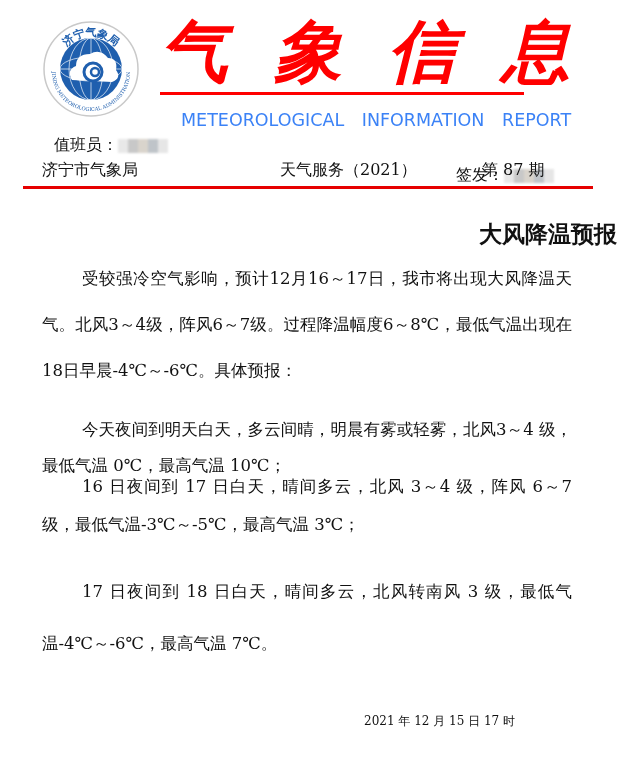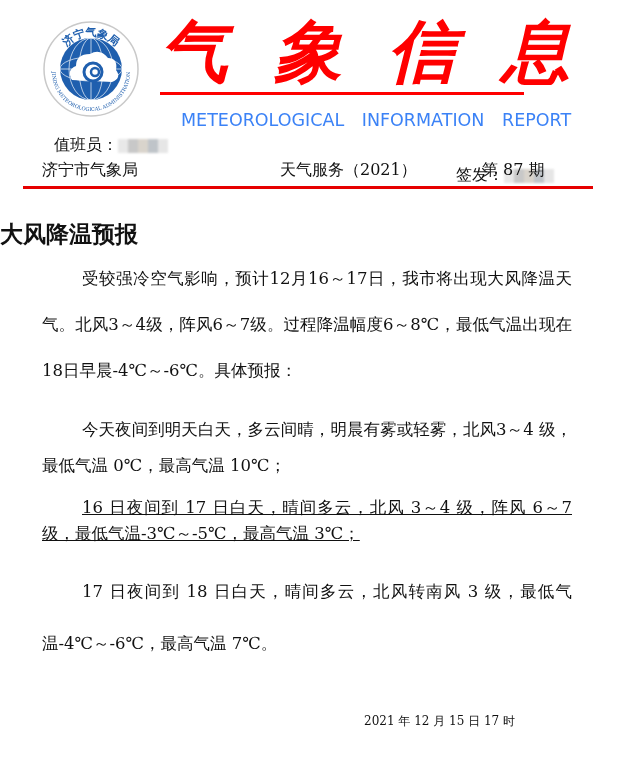--- a/index.html
+++ b/index.html
@@ -29,32 +29,32 @@
     }
     
     .meta { font-size: 16px; line-height: 20px; white-space: nowrap; }
     .redact {
       display: inline-block; width: 50px; height: 14px; vertical-align: middle;
       background: linear-gradient(90deg, #e8e8e8 0 20%, #c8c8c8 20% 40%, #d9d4cc 40% 60%, #bfc4c9 60% 80%, #e6e6e6 80% 100%);
       filter: blur(0.8px);
     }
     .divider { left: 23px; top: 186px; width: 570px; height: 3px; background: #e60000; }
     .doc-title {
-      left: 0; width: 617px; top: 219px; text-align: left;
+      left: 0; width: 617px; top: 219px; text-align: right;
       font-size: 23px; font-weight: bold; line-height: 30px; color: #111;
       font-family: "DejaVu Serif", "Liberation Serif", serif;
     }
     .para {
       left: 42px; width: 530px; font-size: 16.5px; color: #111;
       text-indent: 40px; text-align: justify;
       font-family: "DejaVu Serif", "Liberation Serif", serif;
     }
     .p1 { top: 256px; line-height: 46px; }
     .p2 { top: 412px; line-height: 36px; }
-    .p3 { top: 495px; line-height: 26px; text-decoration: underline; }
+    .p3 { top: 468px; line-height: 38px; }
     .p4 { top: 566px; line-height: 52px; }
     .issue-time {
       left: 364px; top: 711px; font-size: 12px; line-height: 20px; white-space: nowrap;
     }
   </style>
 </head>
 <body>
 
 <div class="abs logo">
   <svg width="98" height="98" viewBox="0 0 98 98">

